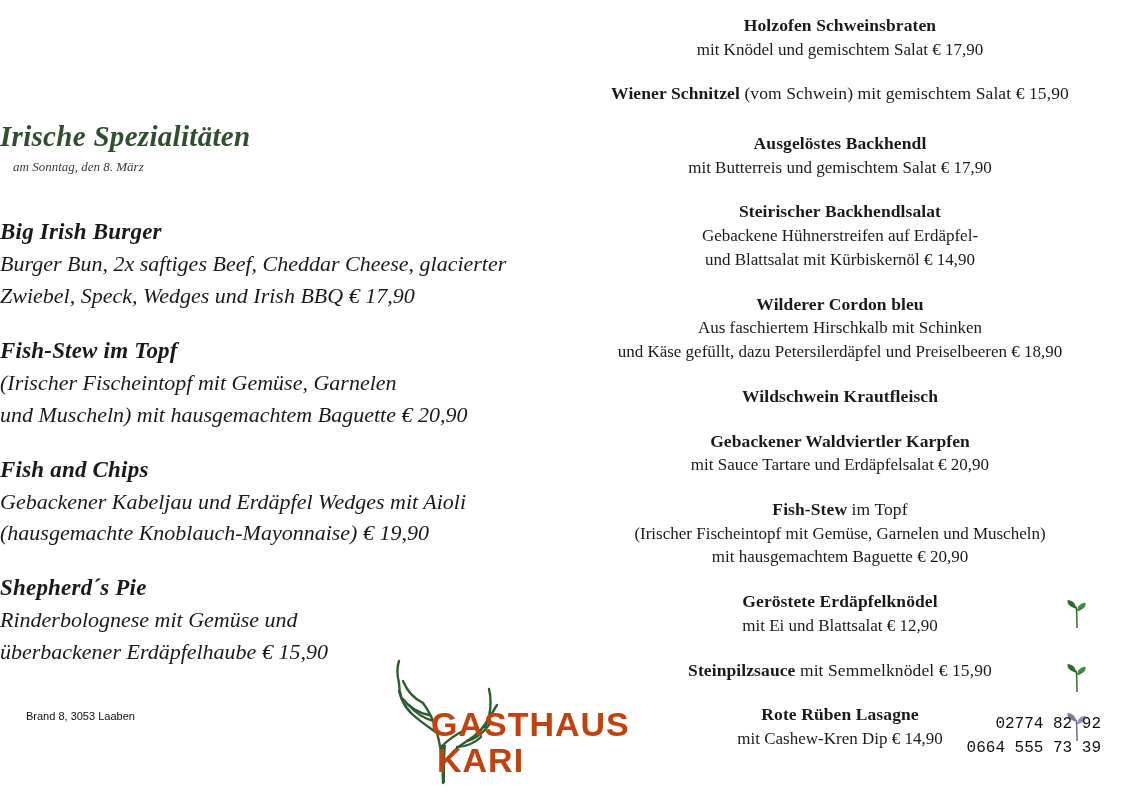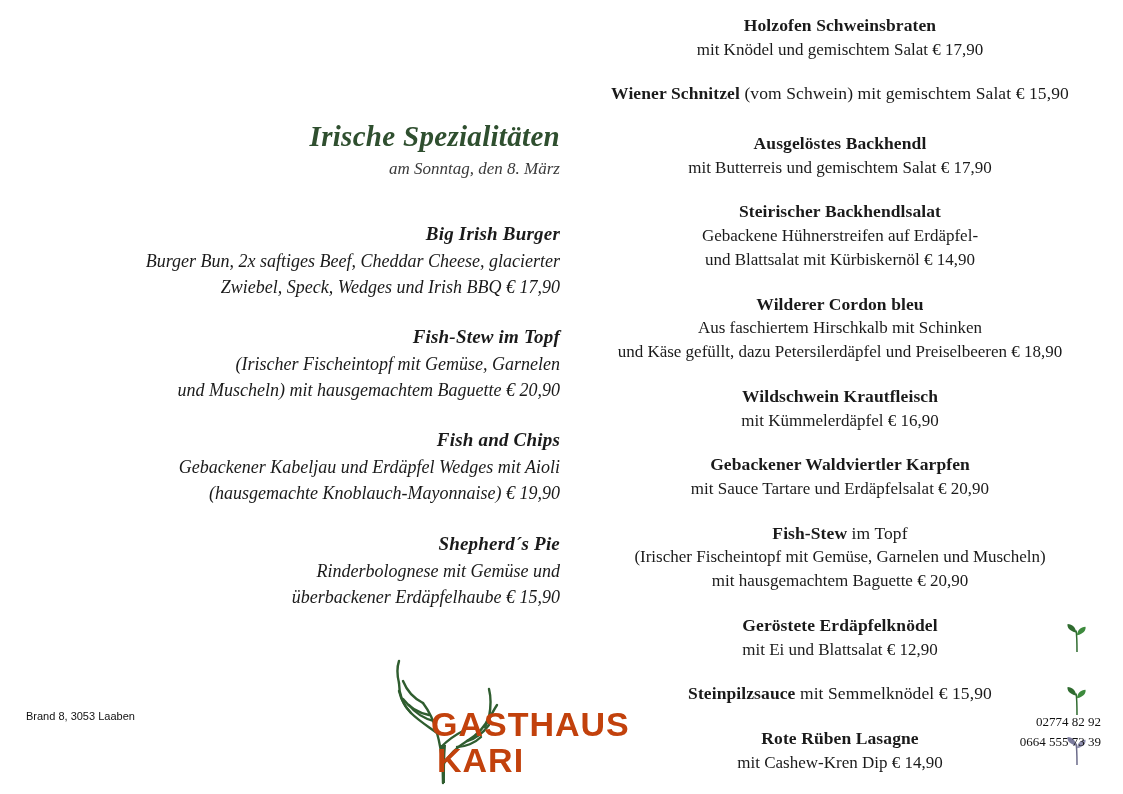--- a/index.html
+++ b/index.html
@@ -20,50 +20,51 @@
     width: 1123px;
     height: 794px;
   }
 
   
   .left-col {
     position: absolute;
     left: 0px;
     top: 120px;
     width: 560px;
-    text-align: right;
+    text-align: left;
   }
   .left-title {
     font-family: "Liberation Serif", serif;
     font-style: italic;
     font-weight: bold;
     font-size: 29px;
     color: #2f4f2f;
     letter-spacing: 0.3px;
     margin: 0 0 6px 0;
   }
   .left-subtitle {
     font-style: italic;
-    font-size: 17px;
+    font-size: 13px;
     color: #3a3a3a;
     margin: 0 0 44px 0;
+    padding-left: 13px;
   }
   .left-item {
     margin-bottom: 26px;
   }
   .left-item-name {
     font-style: italic;
     font-weight: bold;
-    font-size: 19px;
+    font-size: 23px;
     letter-spacing: 0.2px;
     margin-bottom: 3px;
   }
   .left-item-desc-line {
     font-style: italic;
-    font-size: 18px;
+    font-size: 22px;
     line-height: 1.45;
   }
 
   
   .right-col {
     position: absolute;
     left: 560px;
     top: 14px;
     width: 560px;
     text-align: center;
@@ -105,22 +106,22 @@
     top: 710px;
     font-family: "Liberation Sans", sans-serif;
     font-size: 11px;
     color: #111;
   }
   .footer-phone {
     position: absolute;
     right: 22px;
     top: 712px;
     text-align: right;
-    font-family: Liberation Serif, serif;
-    font-size: 13px;
+    font-family: Liberation Mono, monospace;
+    font-size: 16px;
     color: #111;
     line-height: 1.5;
   }
 
   
   .logo {
     position: absolute;
     left: 385px;
     top: 655px;
     width: 230px;
@@ -199,21 +200,20 @@
     </div>
 
     <div class="right-item">
       <div class="right-item-name">Wilderer Cordon bleu</div>
       <div class="right-line">Aus faschiertem Hirschkalb mit Schinken</div>
       <div class="right-line">und Käse gefüllt, dazu Petersilerdäpfel und Preiselbeeren € 18,90</div>
     </div>
 
     <div class="right-item">
       <div class="right-item-name">Wildschwein Krautfleisch</div>
-      <div class="right-line">mit Kümmelerdäpfel € 16,90</div>
     </div>
 
     <div class="right-item">
       <div class="right-item-name">Gebackener Waldviertler Karpfen</div>
       <div class="right-line">mit Sauce Tartare und Erdäpfelsalat € 20,90</div>
     </div>
 
     <div class="right-item">
       <div class="right-item-name"><span>Fish-Stew</span><span class="thin"> im Topf</span></div>
       <div class="right-line">(Irischer Fischeintopf mit Gemüse, Garnelen und Muscheln)</div>

